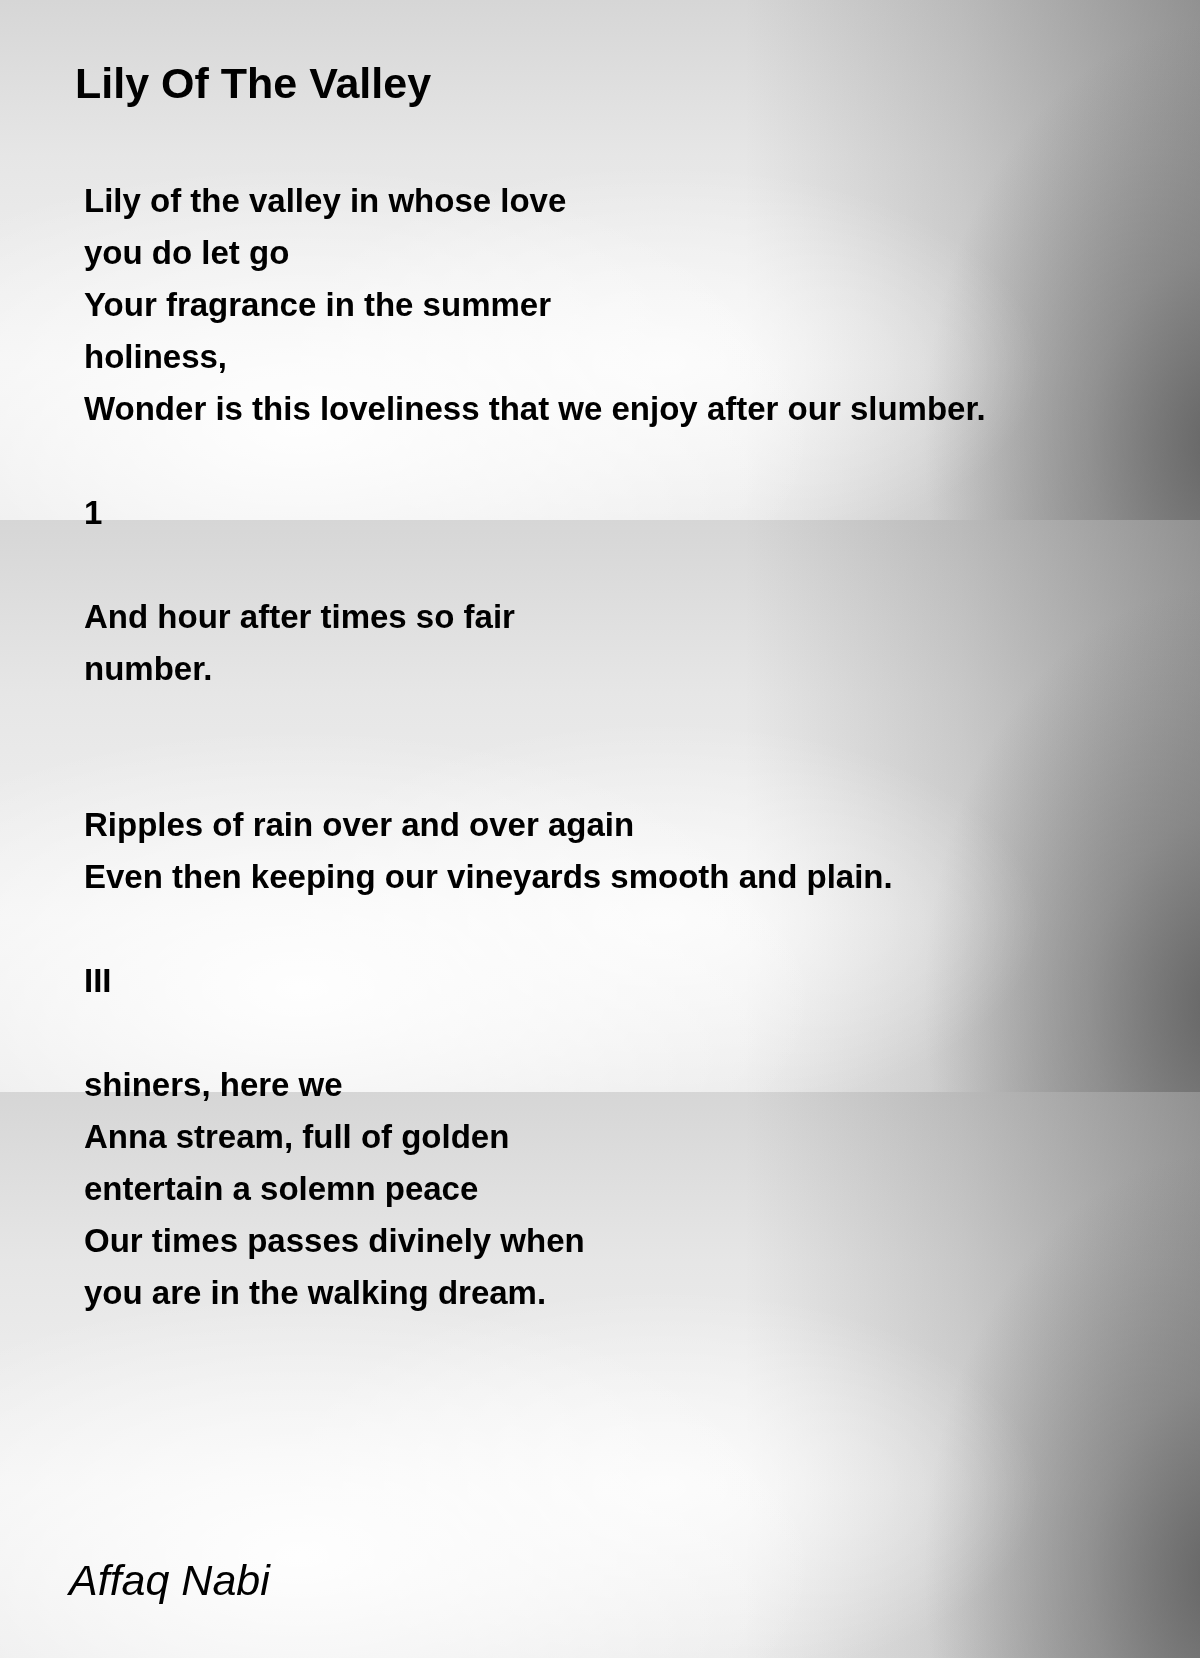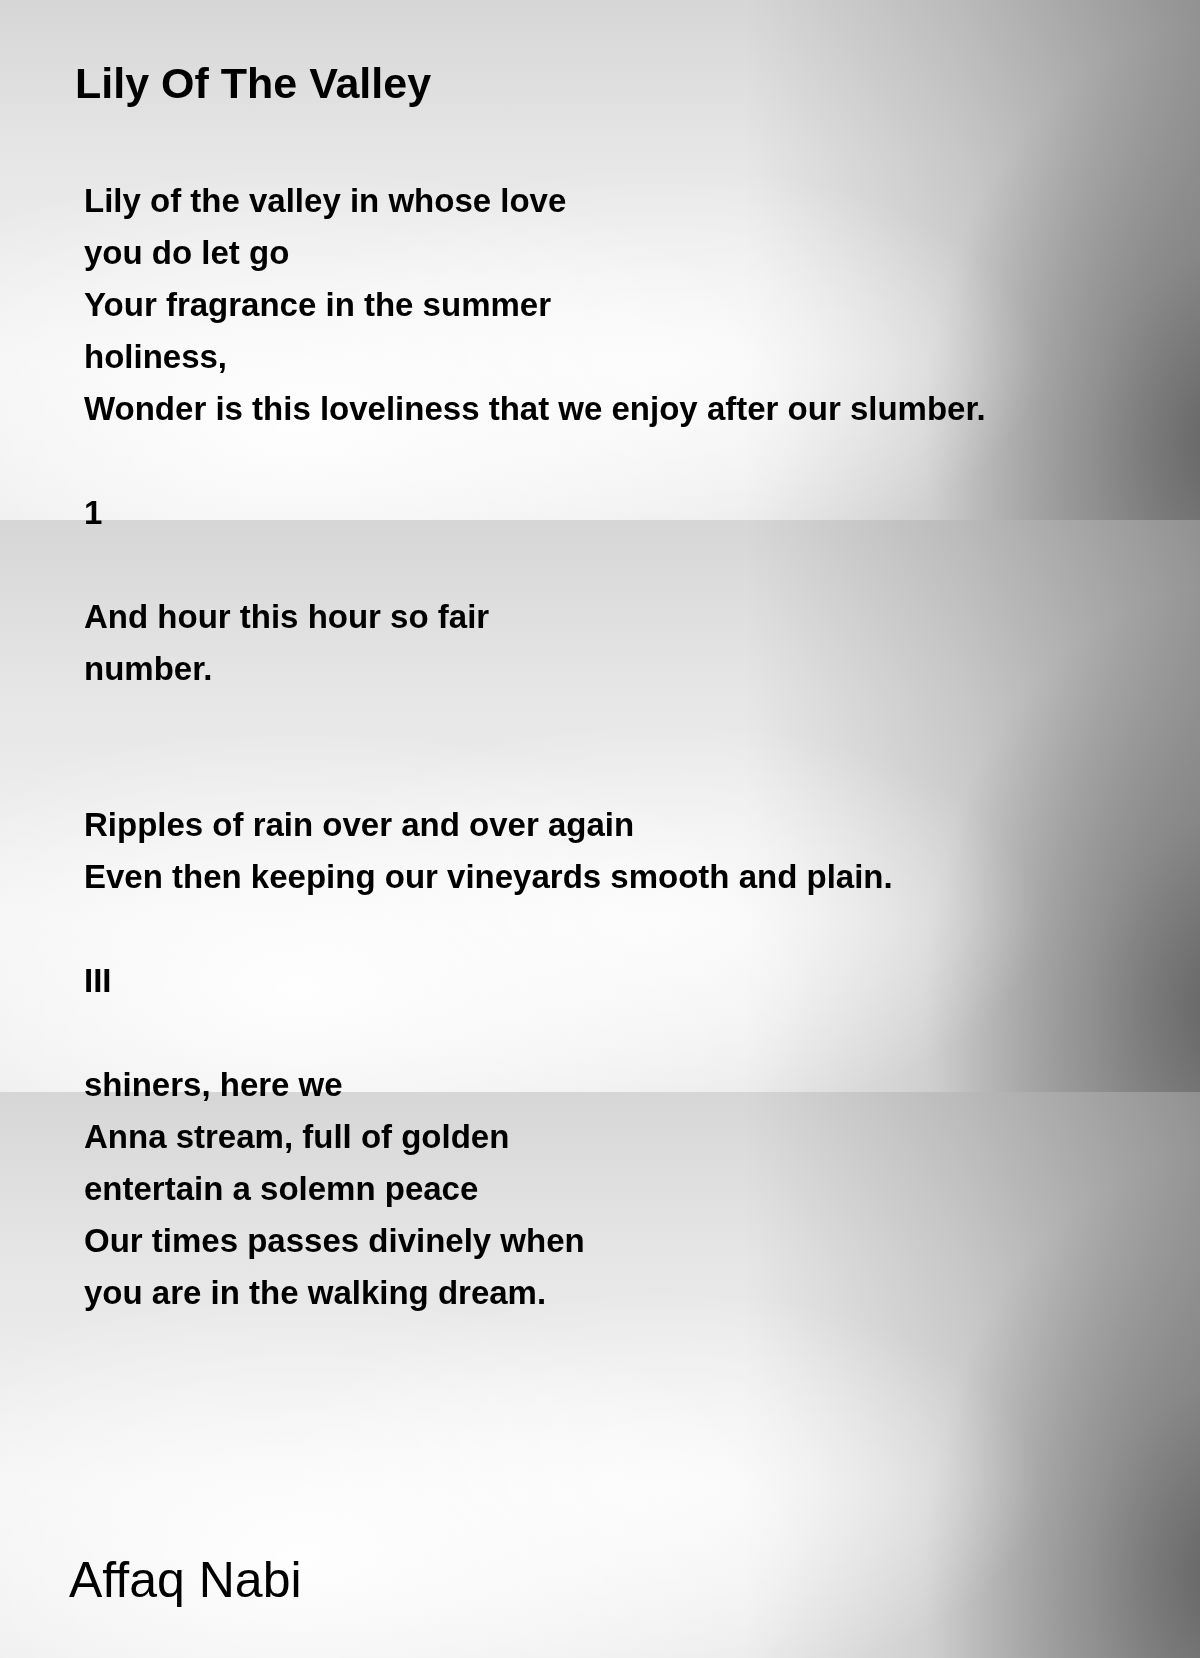--- a/index.html
+++ b/index.html
@@ -60,21 +60,22 @@
       font-size: 33px;
       font-weight: bold;
       line-height: 52px;
       height: 52px;
       white-space: nowrap;
     }
     .author {
       position: absolute;
       left: 1px;
       top: 1554px;
-      font-size: 50px;
+      font-size: 43px;
+      font-style: italic;
       font-weight: normal;
       line-height: 52px;
       white-space: nowrap;
     }
   </style>
 </head>
 <body>
 
 <div class="bg-panel p1"></div>
 <div class="bg-panel p2"></div>
@@ -85,21 +86,21 @@
 
   <ul class="lines">
     <li class="line">Lily of the valley in whose love</li>
     <li class="line">you do let go</li>
     <li class="line">Your fragrance in the summer</li>
     <li class="line">holiness,</li>
     <li class="line">Wonder is this loveliness that we enjoy after our slumber.</li>
     <li class="line"></li>
     <li class="line">1</li>
     <li class="line"></li>
-    <li class="line">And hour this hour so fair</li>
+    <li class="line">And hour after times so fair</li>
     <li class="line">number.</li>
     <li class="line"></li>
     <li class="line"></li>
     <li class="line">Ripples of rain over and over again</li>
     <li class="line">Even then keeping our vineyards smooth and plain.</li>
     <li class="line"></li>
     <li class="line">III</li>
     <li class="line"></li>
     <li class="line">shiners, here we</li>
     <li class="line">Anna stream, full of golden</li>

